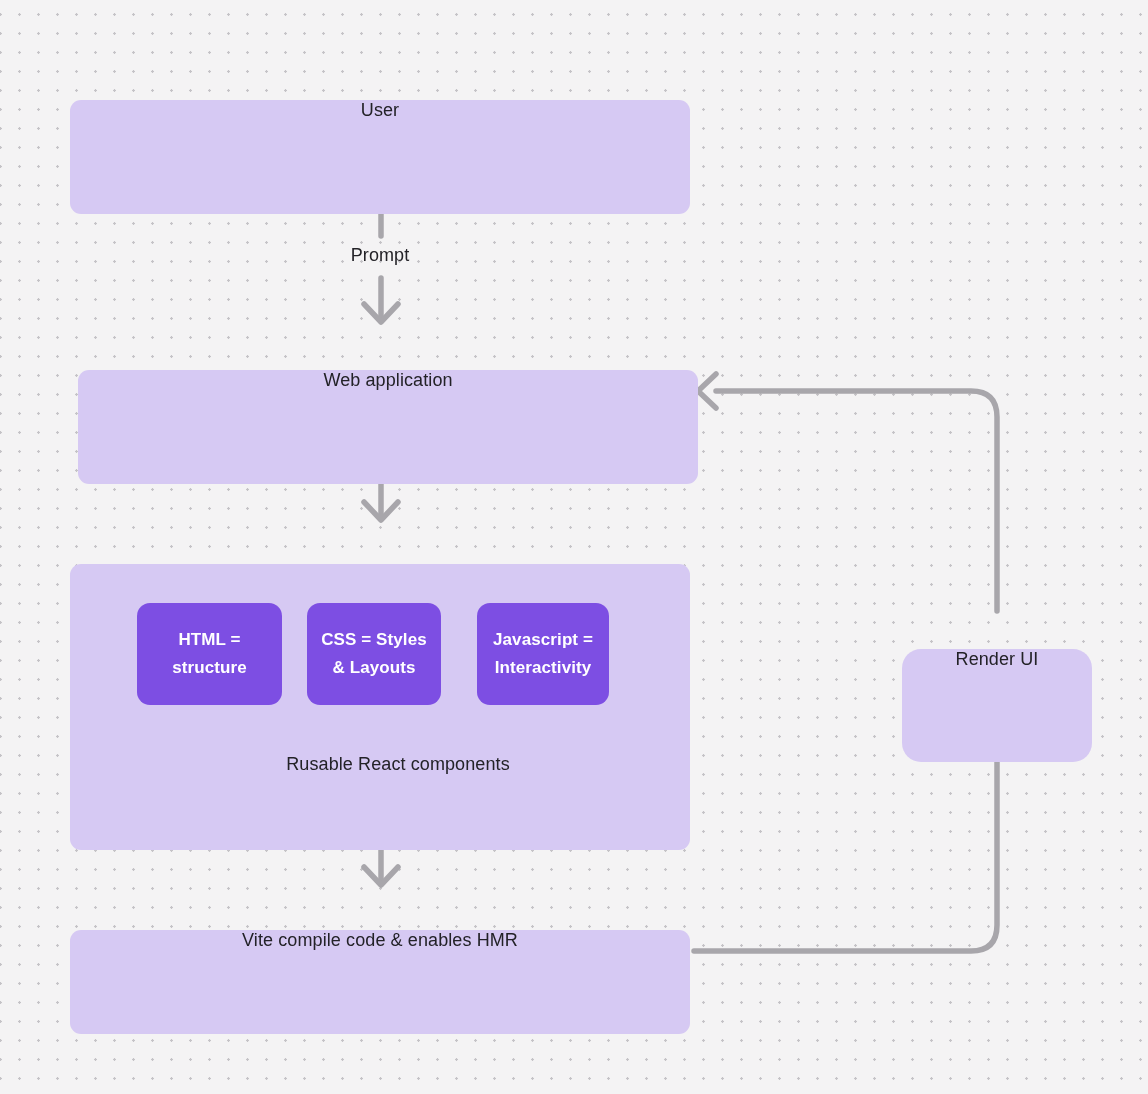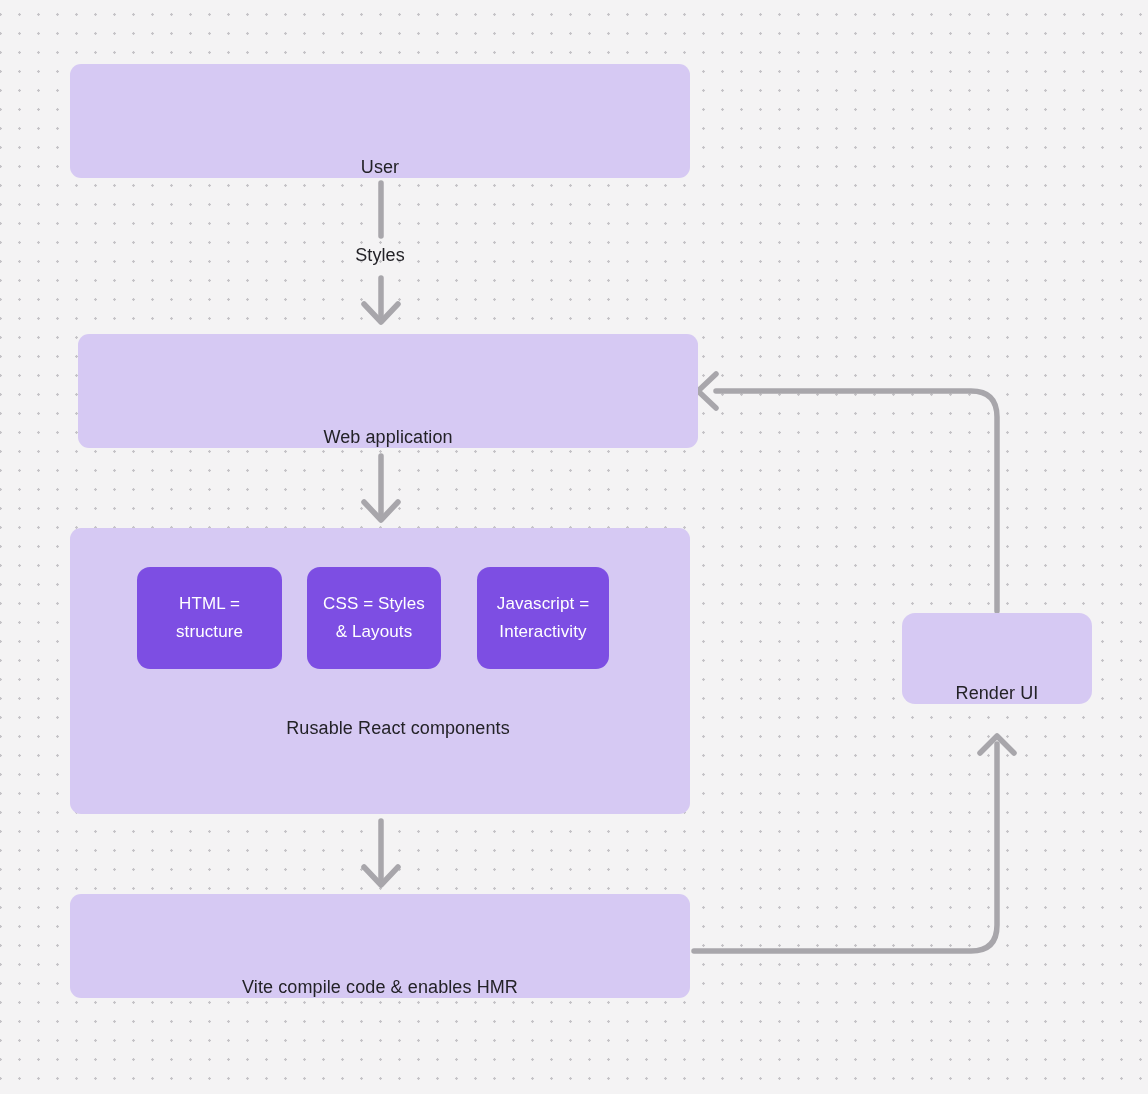--- a/index.html
+++ b/index.html
@@ -39,45 +39,46 @@
     stroke-linecap: round;
     stroke-linejoin: round;
     pointer-events: stroke;
   }
 
   .node {
     position: absolute;
     background: var(--node-fill);
     border-radius: 11px;
     display: flex;
-    align-items: flex-end;
+    align-items: flex-start;
     justify-content: center;
     color: var(--node-text);
     font-size: 18px;
     letter-spacing: 0.1px;
+    margin-top: 36px;
   }
   .node-user    { left: 70px;  top: 64px;  width: 620px; height: 114px; }
   .node-webapp  { left: 78px;  top: 334px; width: 620px; height: 114px; }
   .node-group   { left: 70px;  top: 528px; width: 620px; height: 286px; display: block; }
   .node-vite    { left: 70px;  top: 894px; width: 620px; height: 104px; }
-  .node-render  { left: 902px; top: 613px; width: 190px; height: 91px; border-radius: 13px; }
+  .node-render  { left: 902px; top: 613px; width: 190px; height: 113px; border-radius: 19px; }
 
   .chip {
     position: absolute;
     top: 39px;
     height: 102px;
     background: var(--accent-fill);
     border-radius: 13px;
     display: flex;
     align-items: center;
     justify-content: center;
     text-align: center;
     color: var(--accent-text);
     font-size: 17px;
-    font-weight: 400;
+    font-weight: 700;
     line-height: 28px;
     white-space: pre-line;
   }
   .chip-1 { left: 67px;  width: 145px; }
   .chip-2 { left: 237px; width: 134px; }
   .chip-3 { left: 407px; width: 132px; }
 
   .group-caption {
     position: absolute;
     left: 0;
@@ -132,21 +133,21 @@
     <g>
       <path class="edge" d="M997 611 L997 417 Q997 391 971 391 L716 391"></path>
       <path class="edge" d="M716 374 L698 391 L716 408"></path>
     </g>
   </svg>
 
   <div class="node node-user">
     <span>User</span>
   </div>
 
-  <div class="edge-label">Styles</div>
+  <div class="edge-label">Prompt</div>
 
   <div class="node node-webapp">
     <span>Web application</span>
   </div>
 
   <div class="node node-group">
     <div class="chip chip-1">
       <span>HTML =
 structure</span>
     </div>

